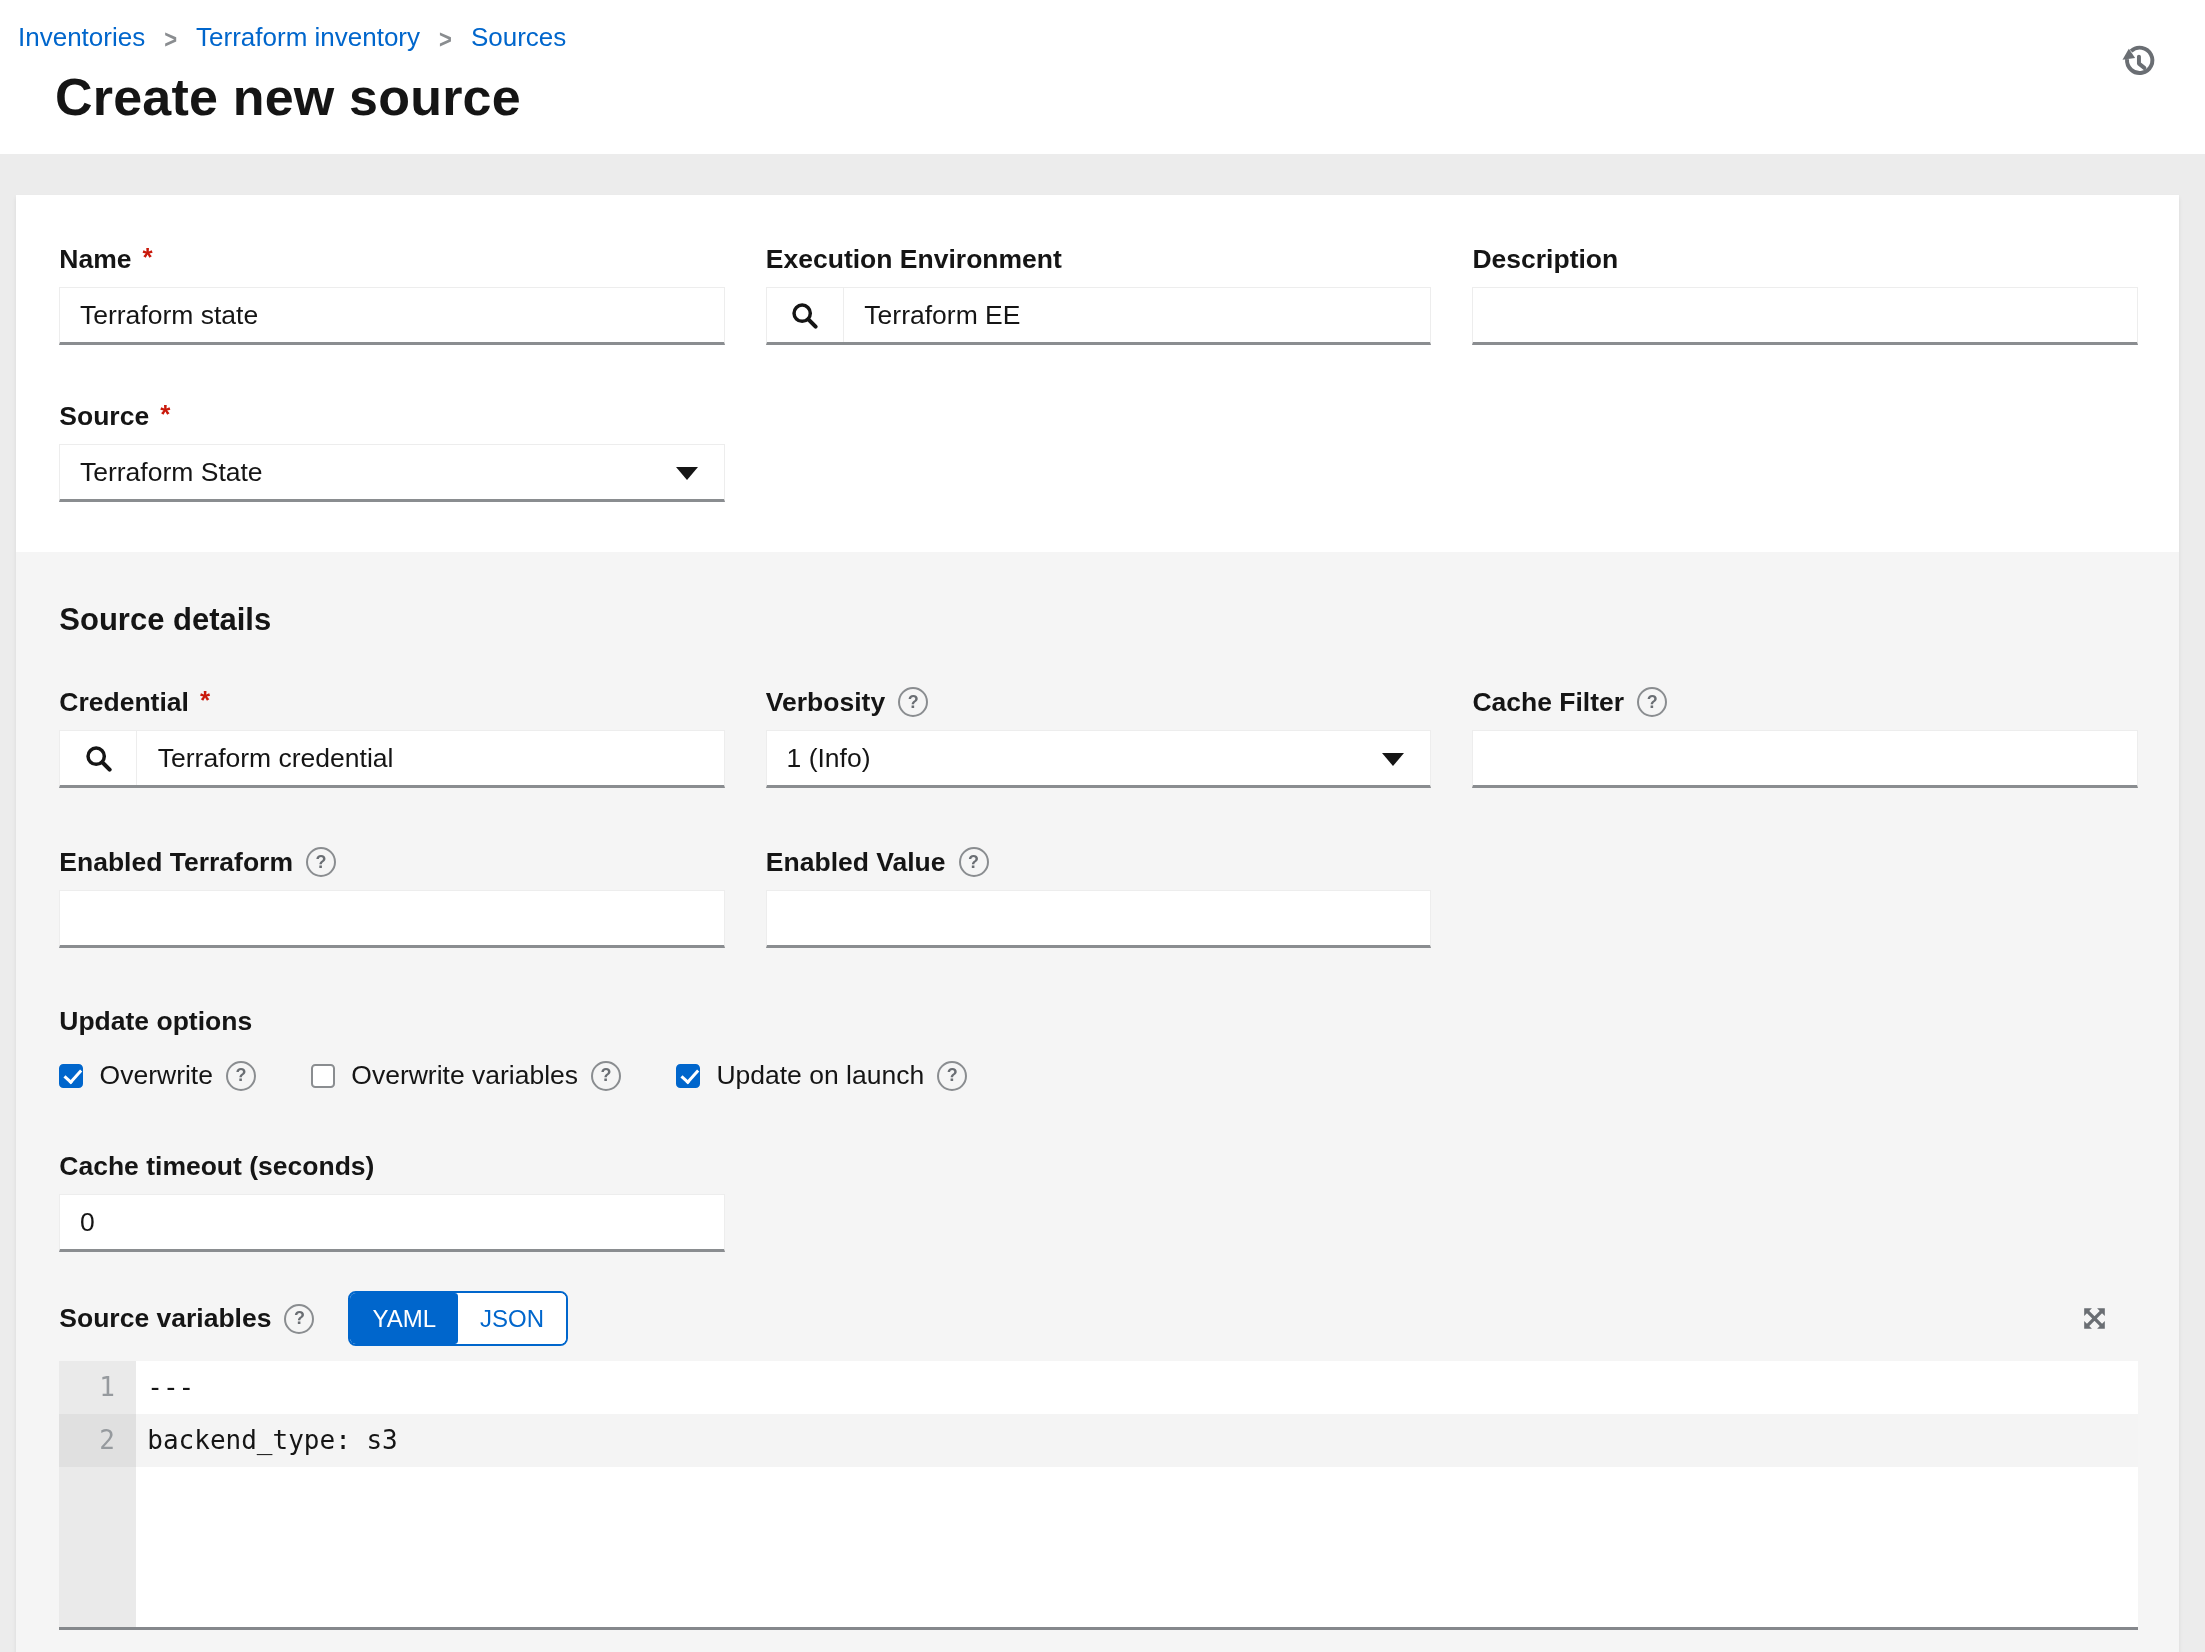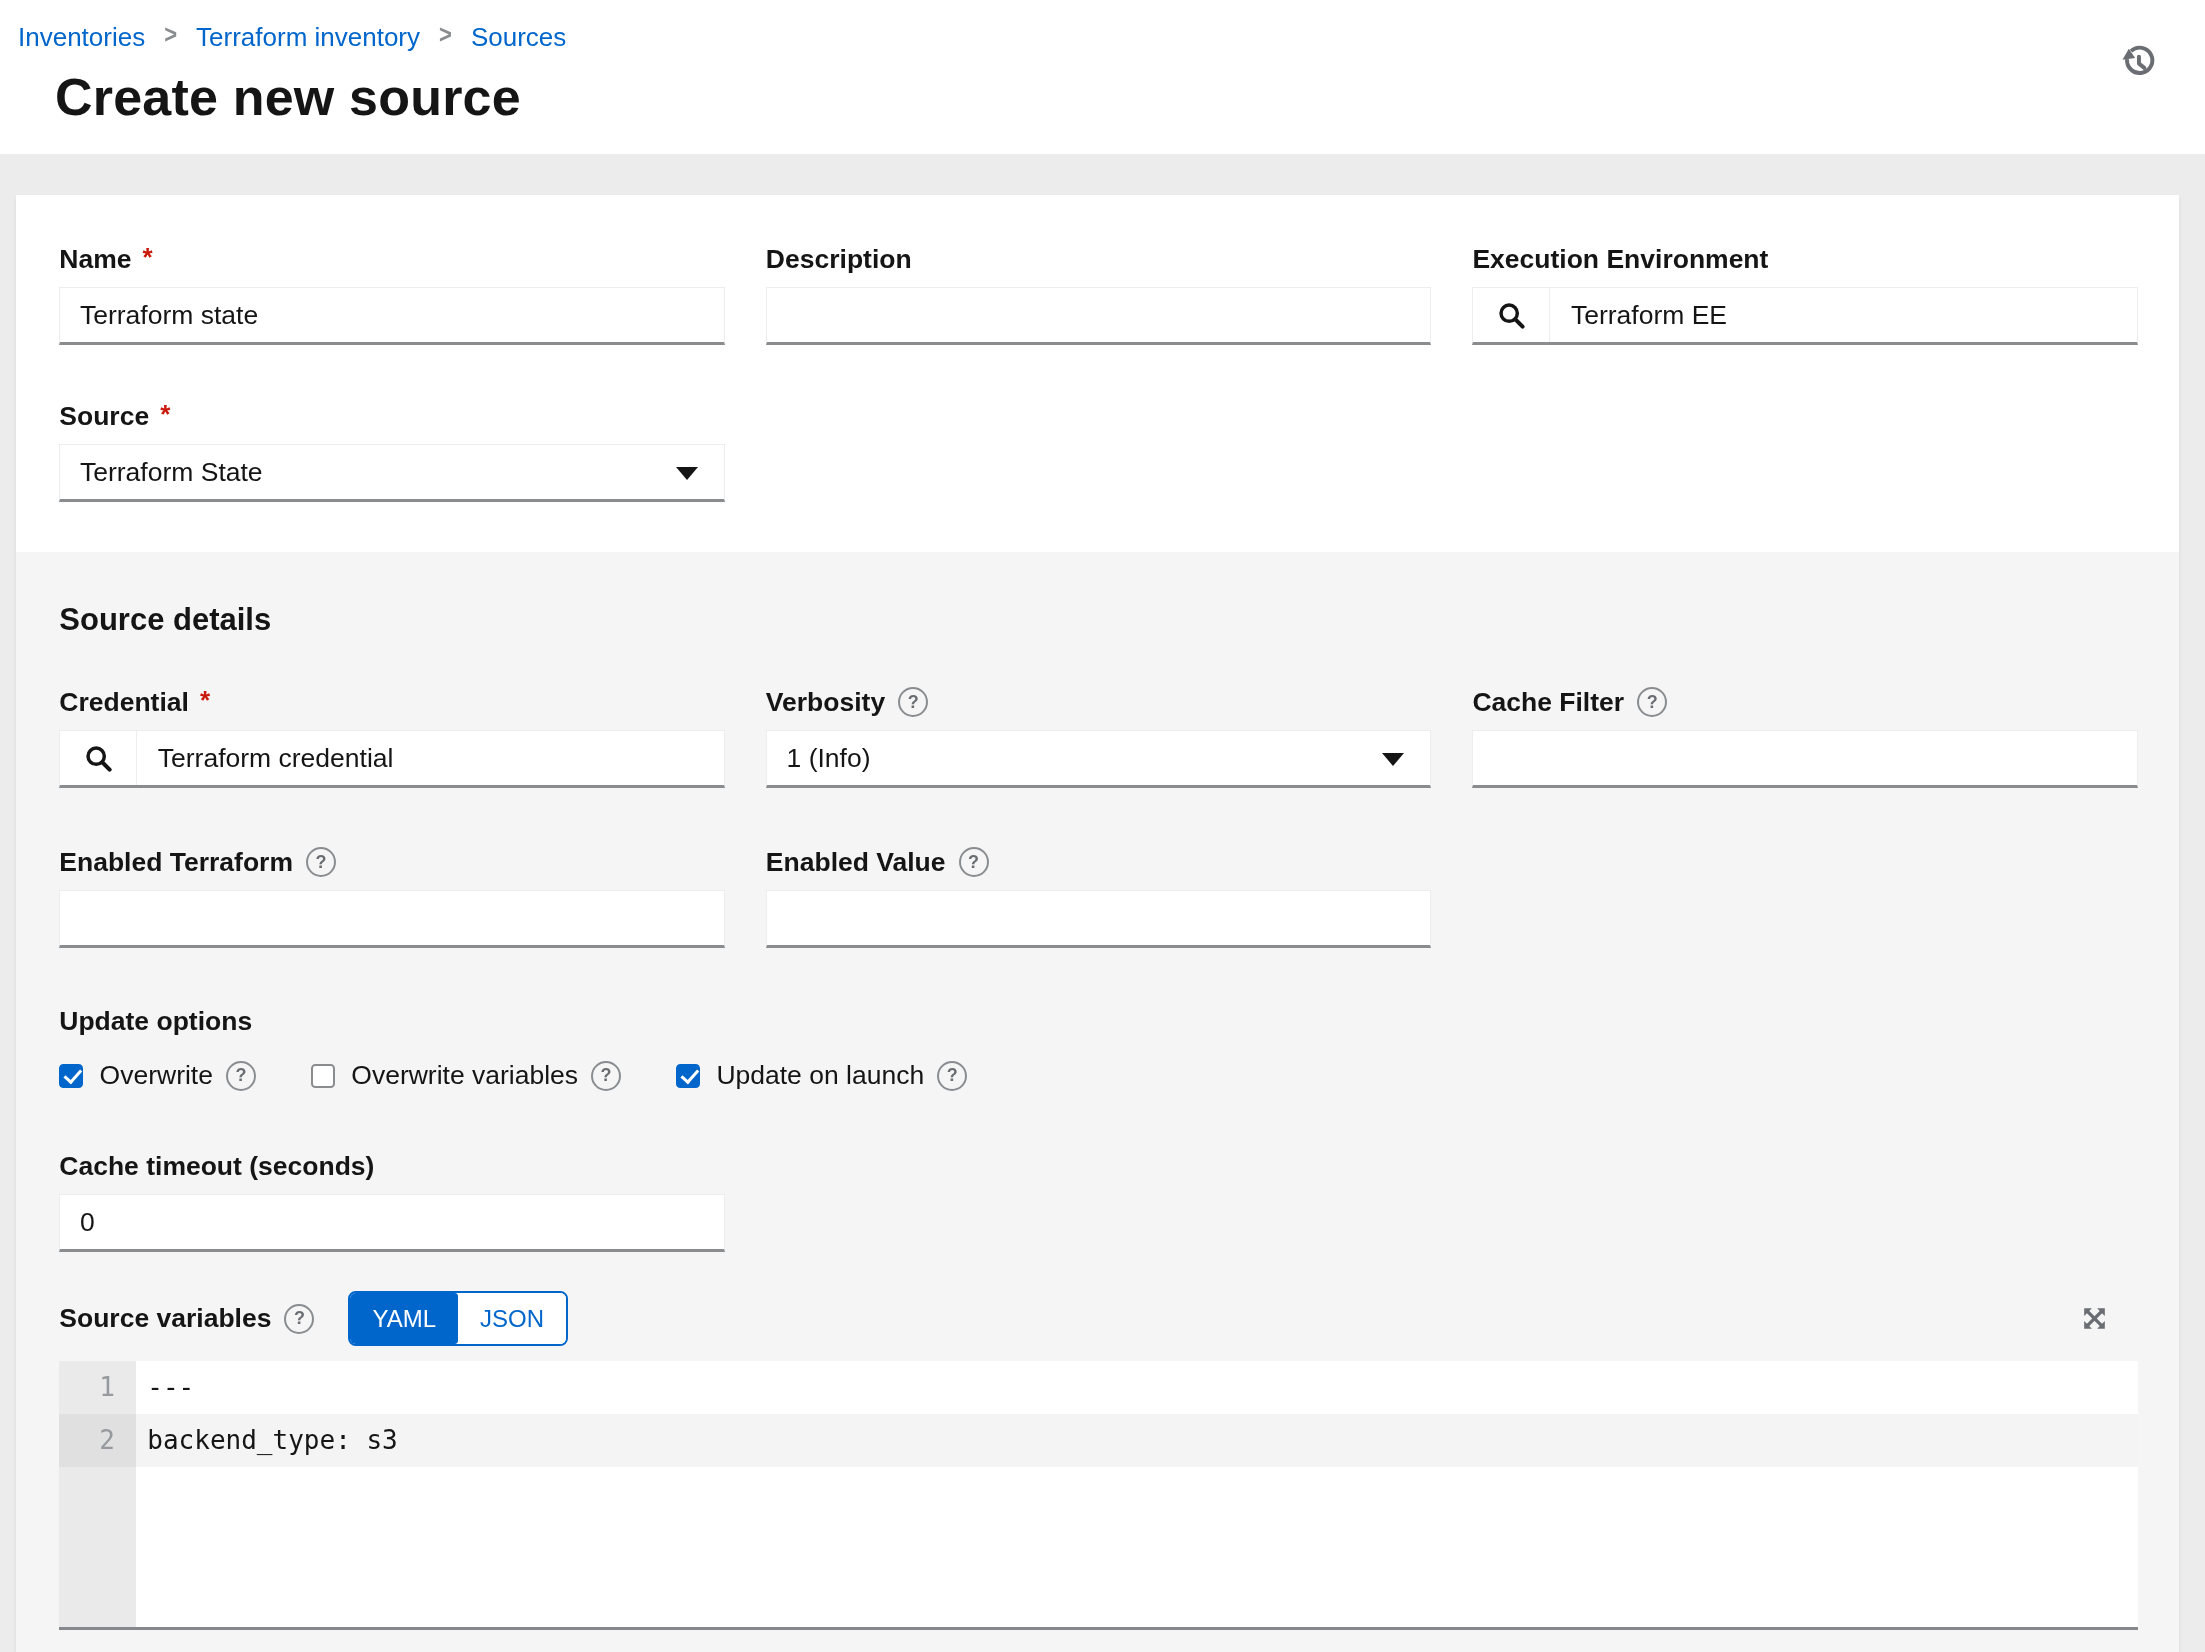--- a/index.html
+++ b/index.html
@@ -1,21 +1,21 @@
 <!DOCTYPE html>
 <html style="font-size:13.7px"><head>
 <meta charset="utf-8">
 <style>
   * { margin:0; padding:0; box-sizing:border-box; }
   html,body { width:2205px; height:1653px; overflow:hidden; background:#fff;
     font-family:"Liberation Sans", sans-serif; color:#151515; }
 
   
   .page-header { position:relative; width:100%; height:154px; background:#fff; padding:22px 0 0 18px; }
-  .breadcrumb { display:flex; align-items:flex-start; font-size:26px; }
+  .breadcrumb { display:flex; align-items:flex-end; font-size:26px; }
   .breadcrumb a { color:#0066cc; text-decoration:none; cursor:pointer; }
   .crumb-sep { color:#8a8d90; font-weight:700; font-size:22px; margin:0 19px; transform:scaleY(1.15); }
   .page-title { margin-top:13.7px; font-size:52px; font-weight:700; color:#151515; letter-spacing:0.2px;margin-left:37px; }
   .history-btn { position:absolute; top:38px; right:43px; width:48px; height:48px; background:none; border:none; cursor:pointer; display:flex; align-items:center; justify-content:center; }
 
   
   .main { width:100%; height:1499px; background:#ececec; padding:41px 26px 0 16.3px; }
   .card { background:#fff; min-height:1458px; box-shadow:0 1.7px 4.3px rgba(3,3,3,.08); }
 
   .card-top { padding:47px 41px 50px 43px; background:#fff; }
@@ -112,40 +112,40 @@
         <div class="field">
           <div class="field-label">
             <span>Name</span>
             <span class="req">*</span>
           </div>
           <input class="pf-input" type="text" value="Terraform state" style="">
         </div>
 
         <div class="field">
           <div class="field-label">
-            <span>Description</span>
-          </div>
-          <input class="pf-input" type="text" value="" style="">
-        </div>
-
-        <div class="field">
-          <div class="field-label">
             <span>Execution Environment</span>
           </div>
           <div class="lookup">
             <button class="lookup-btn">
               <span>
                 <svg width="31" height="31" viewBox="0 0 24 24">
                   <circle cx="10.2" cy="10.2" r="6.3" fill="none" stroke="#151515" stroke-width="2.7"></circle>
                   <line x1="15" y1="15" x2="20.6" y2="20.6" stroke="#151515" stroke-width="3.2" stroke-linecap="round"></line>
                 </svg>
               </span>
             </button>
             <input class="lookup-input" type="text" value="Terraform EE" style="">
           </div>
+        </div>
+
+        <div class="field">
+          <div class="field-label">
+            <span>Description</span>
+          </div>
+          <input class="pf-input" type="text" value="" style="">
         </div>
       </div>
 
       <div class="field col1" style="margin-top:54px;">
         <div class="field-label">
           <span>Source</span>
           <span class="req">*</span>
         </div>
         <div class="pf-select">
           <span>Terraform State</span>

